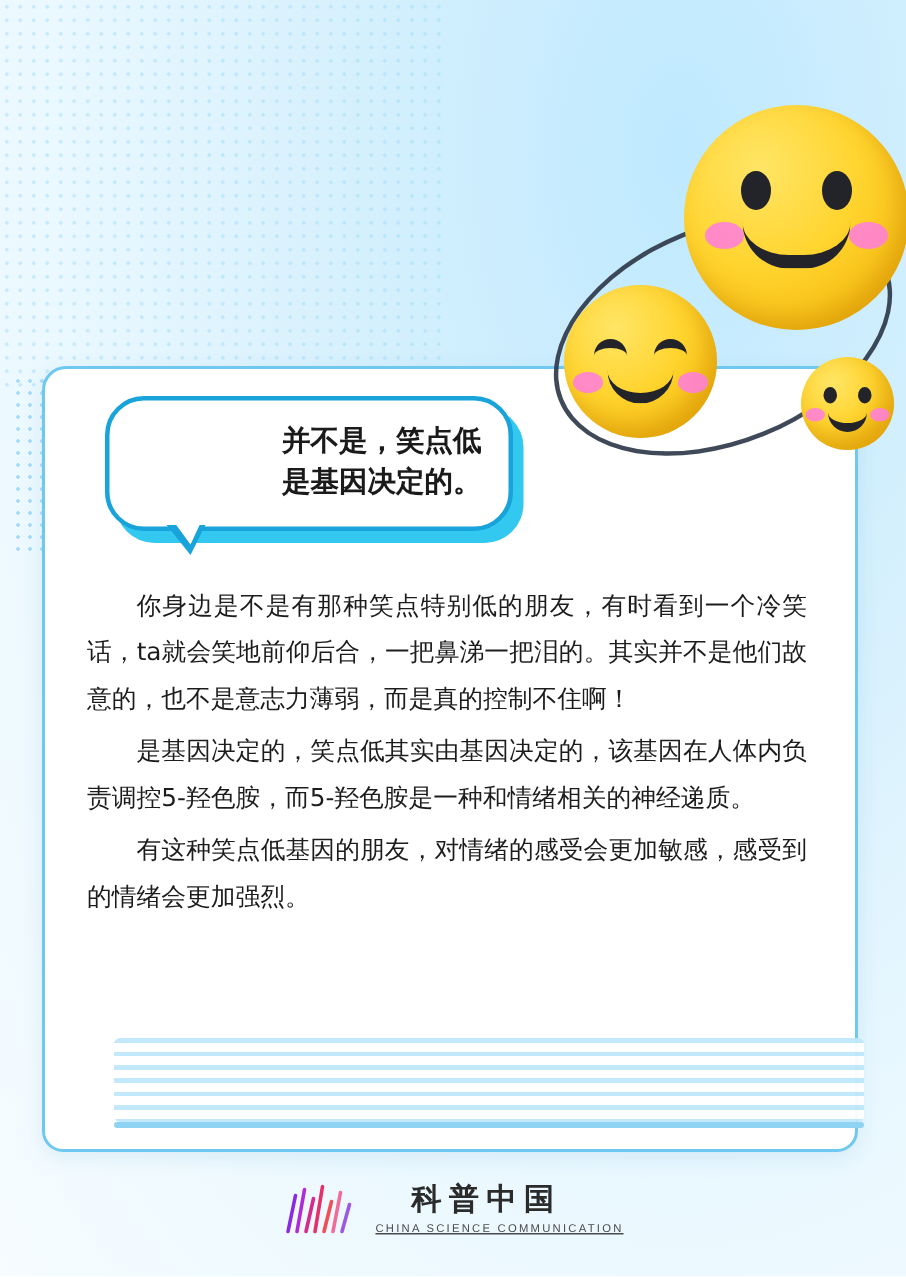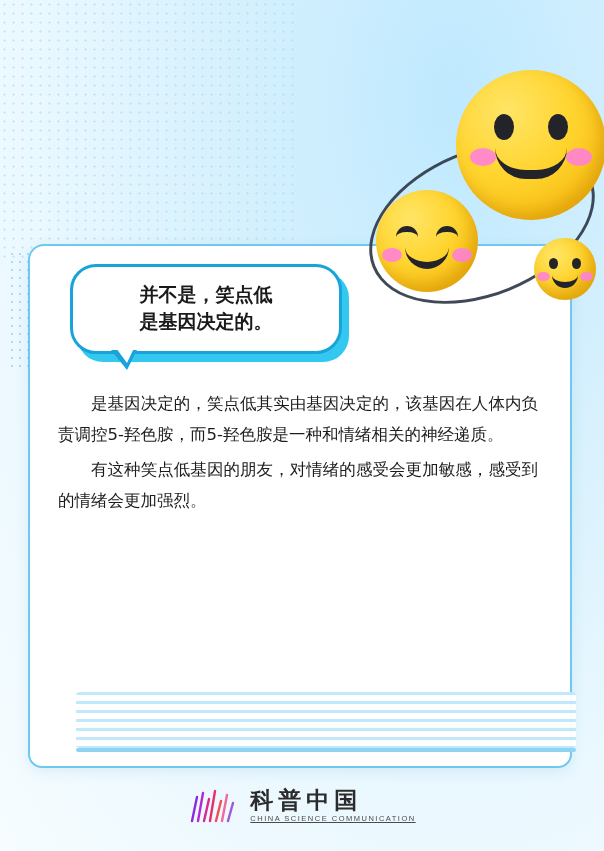--- a/index.html
+++ b/index.html
@@ -165,21 +165,21 @@
     border-radius: 26px;
     box-shadow: 7px 8px 0 #32c8ef;
     z-index: 7;
   }
   .bubble-text {
     font-family: "DejaVu Sans", "Liberation Sans", sans-serif;
     font-weight: bold;
     font-size: 19px;
     line-height: 27px;
     color: #1a1a1a;
-    text-align: center;
+    text-align: right;
     white-space: pre-line;
   }
   .bubble-tail {
     position: absolute;
     left: 38px;
     bottom: -19px;
     width: 0; height: 0;
     border-left: 16px solid transparent;
     border-right: 10px solid transparent;
     border-top: 20px solid #18a3da;
@@ -247,26 +247,27 @@
     height: 52px;
     display: flex;
     align-items: center;
     justify-content: center;
     gap: 8px;
     z-index: 8;
   }
   .logo-mark { display: block; }
   .logo-texts { display: flex; flex-direction: column; align-items: flex-start; }
   .logo-cn {
-    font-family: Liberation Sans, sans-serif;
+    font-family: Liberation Serif, serif;
     font-weight: bold;
-    font-size: 23px;
+    font-size: 20px;
     letter-spacing: 5px;
     color: #2b2b2b;
     line-height: 26px;
+    margin-left: 24px;
   }
   .logo-en {
     font-family: "Liberation Sans", sans-serif;
     font-size: 7.5px;
     letter-spacing: 1.5px;
     color: #4a4a4a;
     line-height: 11px;
     text-decoration: underline;
   }
 </style>
@@ -312,20 +313,21 @@
     <div class="stripes-edge"></div>
   </div>
 
   <div class="bubble">
     <div class="bubble-text">并不是，笑点低
 是基因决定的。</div>
     <span class="bubble-tail"></span>
   </div>
 
   <div class="body-copy">
+    <p class="para">你身边是不是有那种笑点特别低的朋友，有时看到一个冷笑话，ta就会笑地前仰后合，一把鼻涕一把泪的。其实并不是他们故意的，也不是意志力薄弱，而是真的控制不住啊！</p>
     <p class="para">是基因决定的，笑点低其实由基因决定的，该基因在人体内负责调控5-羟色胺，而5-羟色胺是一种和情绪相关的神经递质。</p>
     <p class="para">有这种笑点低基因的朋友，对情绪的感受会更加敏感，感受到的情绪会更加强烈。</p>
   </div>
 
   <div class="logo">
     <svg class="logo-mark" width="54" height="40" viewBox="0 0 54 40">
       <g fill="none" stroke-width="2.4" stroke-linecap="round">
         <path d="M4 36 L9 12" stroke="#8a2be2"></path>
         <path d="M10 36 L15 8" stroke="#b02ad6"></path>
         <path d="M16 36 L21 14" stroke="#d62b8e"></path>

